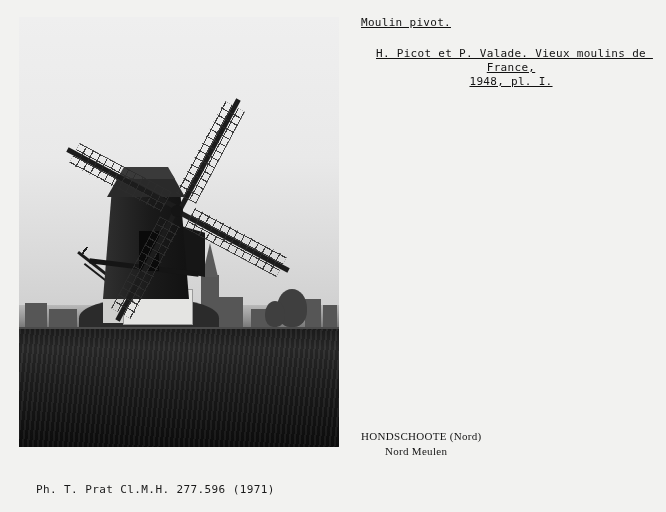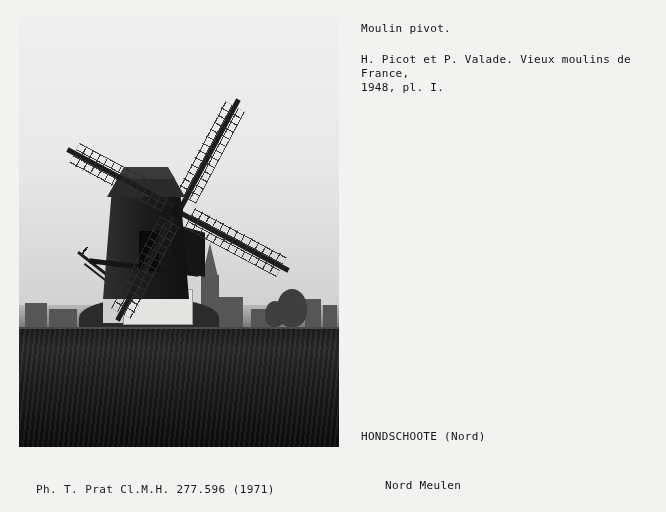--- a/index.html
+++ b/index.html
@@ -219,46 +219,47 @@
     letter-spacing: 0.4px;
     color: #1a1a1a;
     white-space: nowrap;
     margin-top: 22px;
   }
 
   
   #text-col {
     position: absolute;
     left: 361px;
-    top: 22px;
+    top: 16px;
     width: 300px;
+    text-decoration: underline;
   }
   .tline {
     font-size: 11px;
     line-height: 14px;
     letter-spacing: 0.3px;
     color: #141414;
     margin-bottom: 17px;
     white-space: pre-wrap;
   }
-  #ref-line { margin-bottom: 16px; }
+  #ref-line { margin-bottom: 16px; text-align: center; }
 
   #location-block {
     position: absolute;
     left: 361px;
     top: 429px;
     width: 300px;
     font-size: 11px;
     line-height: 15px;
     letter-spacing: 0.3px;
     color: #141414;
+    font-family: Liberation Serif, serif;
   }
   #location-sub {
     padding-left: 24px;
-    margin-top: 34px;
   }
 </style>
 </head>
 <body>
 
 <div id="page">
 
   <div id="photo-block">
     <div id="photo">
       <div id="sky"></div>

